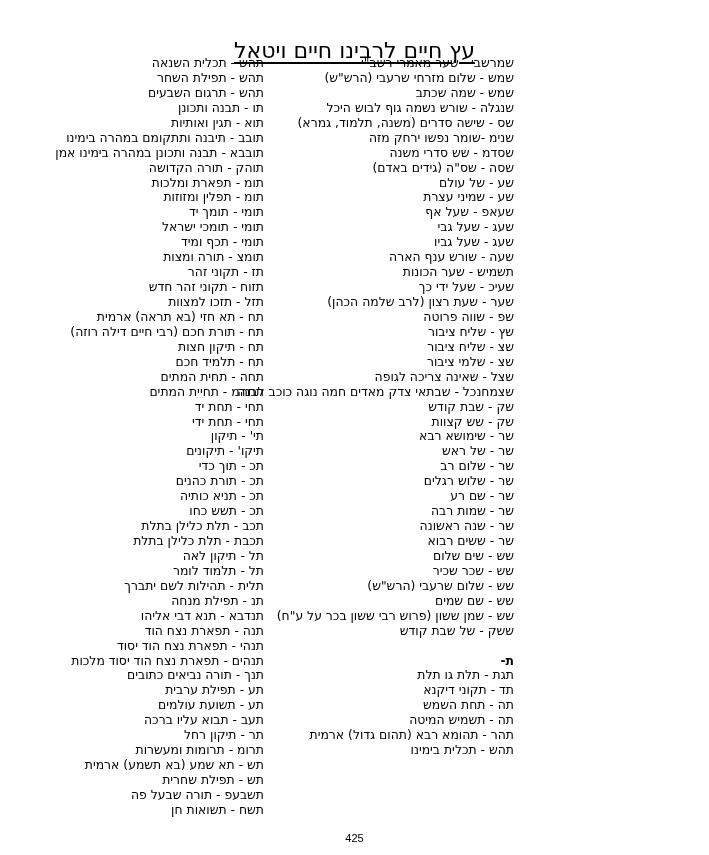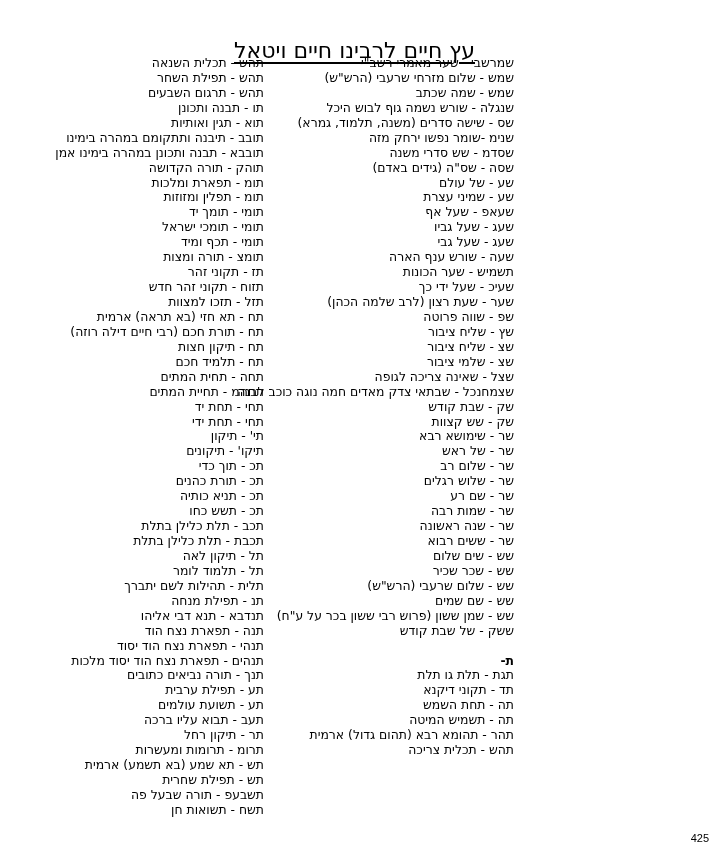--- a/index.html
+++ b/index.html
@@ -7,21 +7,21 @@
          font-family:"DejaVu Sans", sans-serif; color:#000; }
   .title { position:absolute; top:12px; left:0; width:709px; text-align:center;
            font-size:22px; line-height:30px;margin-top:24px; }
   .title span { text-decoration:underline; text-underline-offset:4px; direction:rtl; unicode-bidi:embed; }
   .col { position:absolute; top:56px; direction:rtl; text-align:right; }
   .col-right { right:195px; width:340px; }
   .col-left { right:445px; width:280px; }
   .row { font-size:12.4px; line-height:14.95px; height:14.95px; white-space:nowrap; }
   .gap { height:14.95px; }
   .section-head { font-weight:bold; font-size:12.4px; line-height:14.95px; height:14.95px; }
-  .page-num { position:absolute; top:832px; left:0; width:709px; text-align:right;
+  .page-num { position:absolute; top:832px; left:0; width:709px; text-align:center;
               font-family:"Liberation Sans", sans-serif; font-size:11px; }
 </style>
 </head>
 <body>
 
 <div class="title">
   <span>עץ חיים לרבינו חיים ויטאל</span>
 </div>
 
 <div class="col col-right" id="col-right">
@@ -29,22 +29,22 @@
     <div class="row">שמש - שלום מזרחי שרעבי (הרש"ש)</div>
     <div class="row">שמש - שמה שכתב</div>
     <div class="row">שנגלה - שורש נשמה גוף לבוש היכל</div>
     <div class="row">שס - שישה סדרים (משנה, תלמוד, גמרא)</div>
     <div class="row">שנימ -שומר נפשו ירחק מזה</div>
     <div class="row">שסדמ - שש סדרי משנה</div>
     <div class="row">שסה - שס"ה (גידים באדם)</div>
     <div class="row">שע - של עולם</div>
     <div class="row">שע - שמיני עצרת</div>
     <div class="row">שעאפ - שעל אף</div>
+    <div class="row">שעג - שעל גבי</div>
     <div class="row">שעג - שעל גביו</div>
-    <div class="row">שעג - שעל גבי</div>
     <div class="row">שעה - שורש ענף הארה</div>
     <div class="row">תשמיש - שער הכונות</div>
     <div class="row">שעיכ - שעל ידי כך</div>
     <div class="row">שער - שעת רצון (לרב שלמה הכהן)</div>
     <div class="row">שפ - שווה פרוטה</div>
     <div class="row">שץ - שליח ציבור</div>
     <div class="row">שצ - שליח ציבור</div>
     <div class="row">שצ - שלמי ציבור</div>
     <div class="row">שצל - שאינה צריכה לגופה</div>
     <div class="row">שצמחנכל - שבתאי צדק מאדים חמה נוגה כוכב לבנה</div>
@@ -64,21 +64,21 @@
     <div class="row">שש - שם שמים</div>
     <div class="row">שש - שמן ששון (פרוש רבי ששון בכר על ע"ח)</div>
     <div class="row">ששק - של שבת קודש</div>
     <div class="gap"></div>
     <div class="section-head">ת-</div>
     <div class="row">תגת - תלת גו תלת</div>
     <div class="row">תד - תקוני דיקנא</div>
     <div class="row">תה - תחת השמש</div>
     <div class="row">תה - תשמיש המיטה</div>
     <div class="row">תהר - תהומא רבא (תהום גדול) ארמית</div>
-    <div class="row">תהש - תכלית צריכה</div>
+    <div class="row">תהש - תכלית בימינו</div>
   </div>
 <div class="col col-left" id="col-left">
     <div class="row">תהש - תכלית השנאה</div>
     <div class="row">תהש - תפילת השחר</div>
     <div class="row">תהש - תרגום השבעים</div>
     <div class="row">תו - תבנה ותכונן</div>
     <div class="row">תוא - תגין ואותיות</div>
     <div class="row">תובב - תיבנה ותתקומם במהרה בימינו</div>
     <div class="row">תובבא - תבנה ותכונן במהרה בימינו אמן</div>
     <div class="row">תוהק - תורה הקדושה</div>

